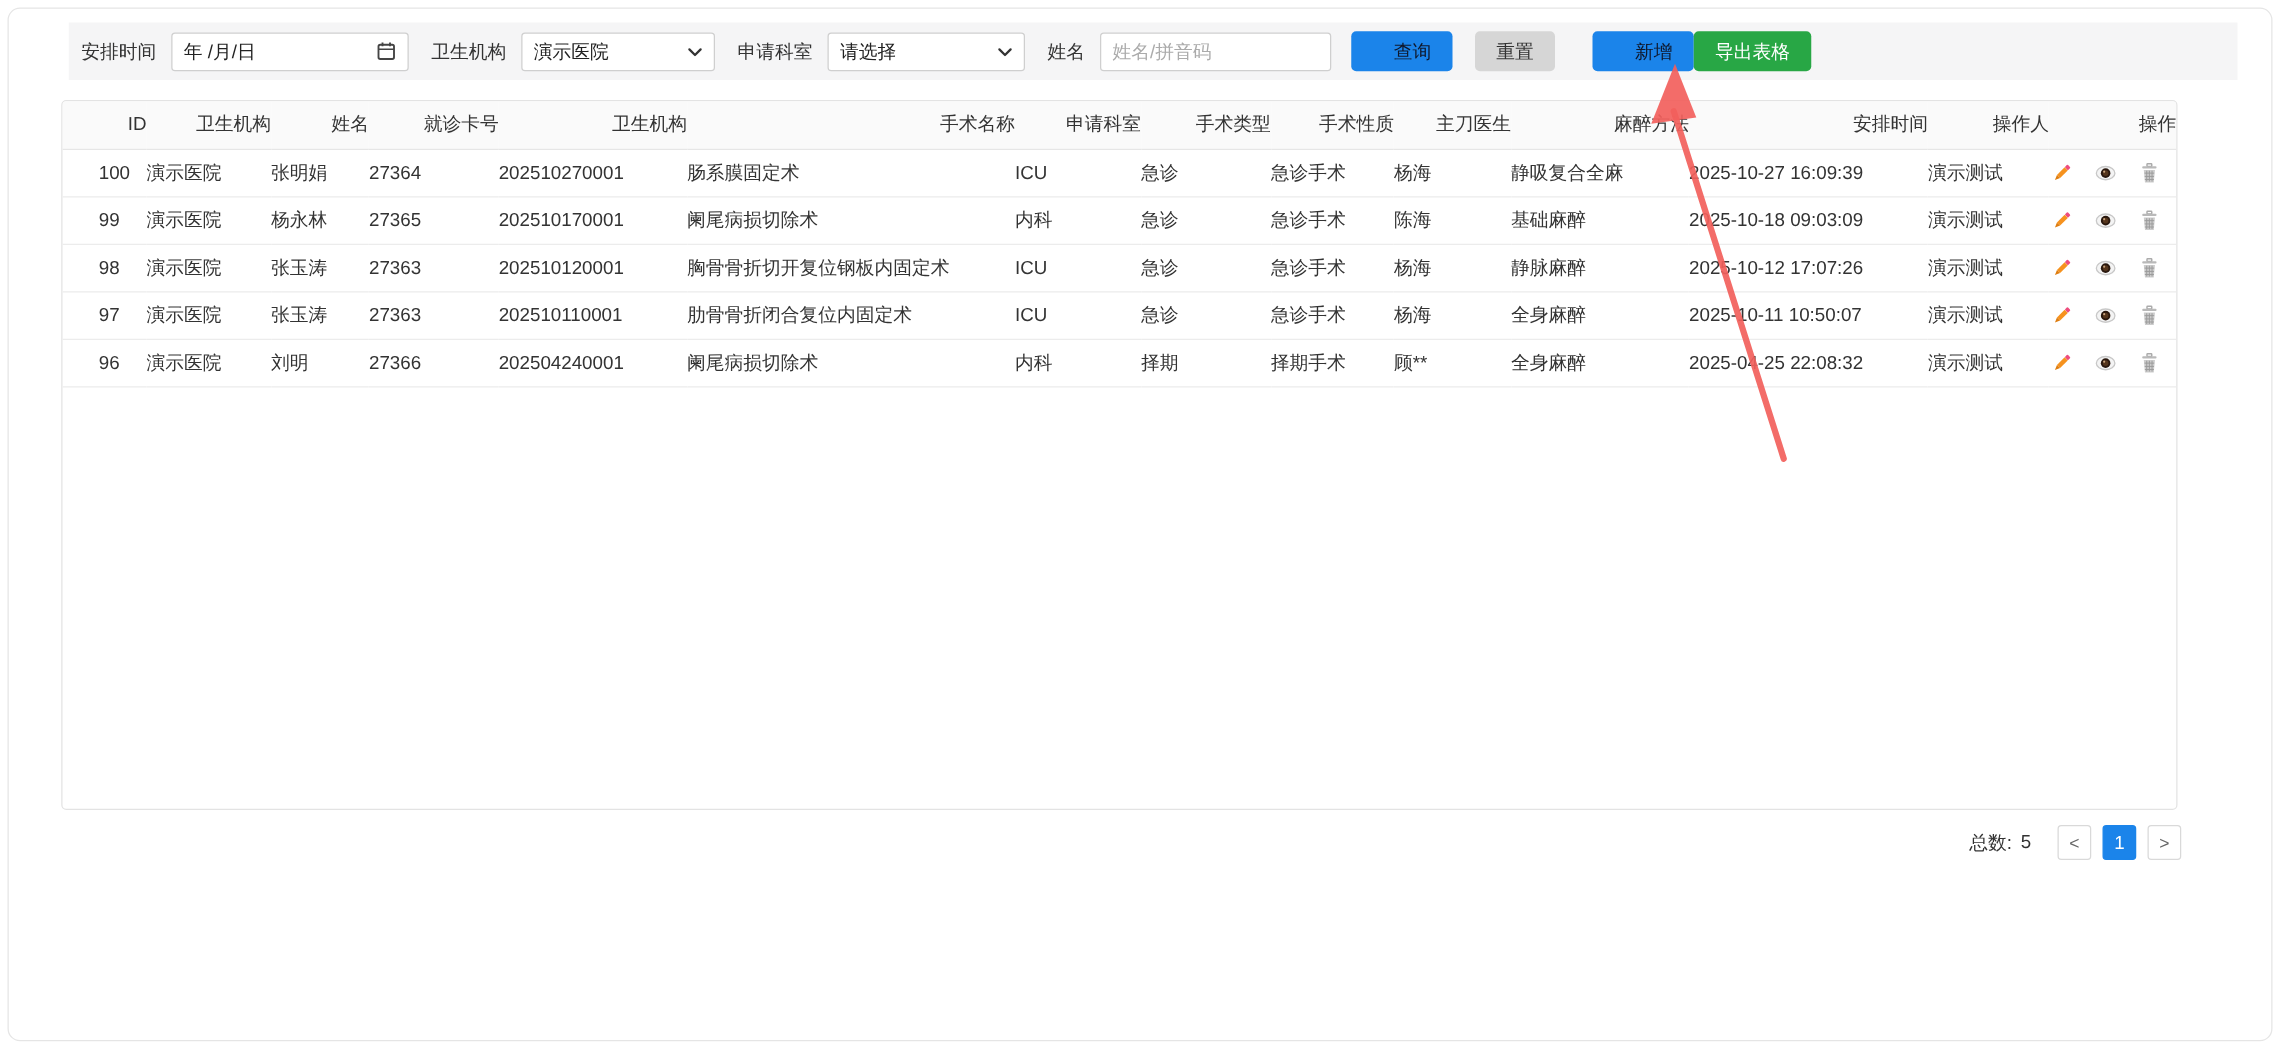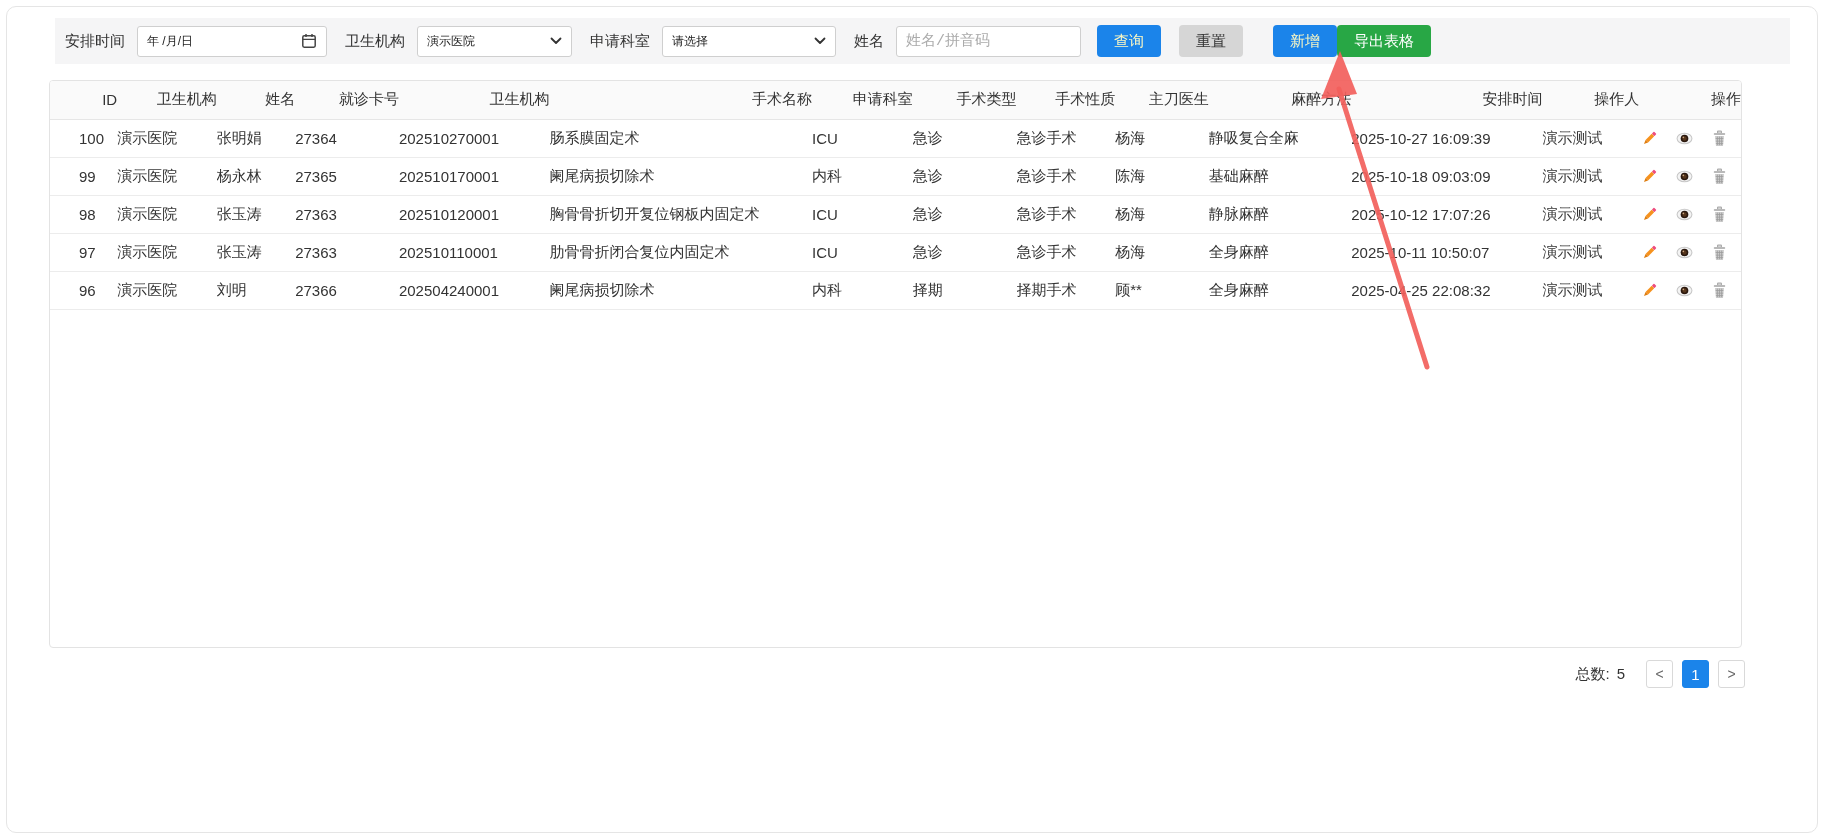--- a/index.html
+++ b/index.html
@@ -7,31 +7,31 @@
     font-family:"Liberation Sans","DejaVu Sans",sans-serif; }
   .page { position:absolute; inset:6px; border:1px solid #e5e5e5; border-radius:10px;
     background:#fff; overflow:hidden; }
 
   
   .filter-bar { position:absolute; left:48px; right:27px; top:11px; height:46px;
     background:#f5f5f6; display:flex; align-items:center; padding-left:10px; }
   .flabel { font-size:15px; color:#333; margin-right:12px; white-space:nowrap; }
   .ctrl { height:31px; background:#fff; border:1px solid #cfcfcf; border-radius:3px;
     display:flex; align-items:center; justify-content:space-between;
-    font-size:12px; color:#222; padding:0 9px; margin-right:18px; cursor:pointer; }
+    font-size:15px; color:#222; padding:0 9px; margin-right:18px; cursor:pointer; }
   .date-input { width:190px; }
   .select-org { width:155px; }
-  .select-dept { width:174px;align-items:center; }
+  .select-dept { width:158px;align-items:center; }
   .name-input { height:31px; width:185px; background:#fff; border:1px solid #cfcfcf;
     border-radius:3px; font-size:15px; color:#222; padding:0 9px; margin-right:16px;
-    font-family:Liberation Mono, monospace; }
+    font-family:Liberation Sans, sans-serif; }
   .name-input::placeholder { color:#ababab; }
   .btn { height:32px; border:none; border-radius:4px; font-size:15px; cursor:pointer;
     font-family:inherit; padding:0 17px; white-space:nowrap; }
-  .btn-blue { background:var(--c-accent,#1b84ea); color:#fef9c3; }
+  .btn-blue { background:var(--c-accent,#1b84ea); color:#0f172a;padding-left:34px; }
   .btn-gray { background:#d6d6d6; color:#333; margin-left:18px; margin-right:30px; }
   .btn-green { background:var(--c-export,#28a745); color:#fff; }
 
   
   .card { position:absolute; left:42px; right:75px; top:73px; height:568px;
     background:#fff; border:1px solid #e3e3e3; border-radius:4px; overflow:hidden; }
   table { border-collapse:collapse; table-layout:fixed; width:100%; }
   thead tr { background:#fafafa; height:38px; }
   th { font-size:15px; font-weight:400; color:#333; text-align:right;
     border-bottom:1px solid #e6e6e6; }

